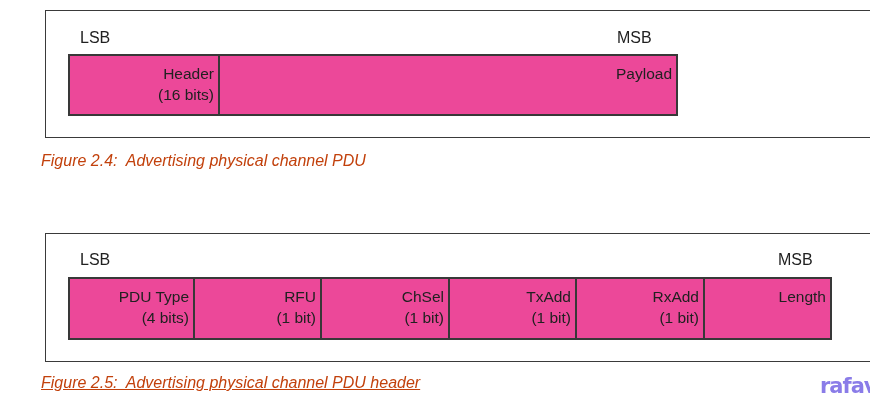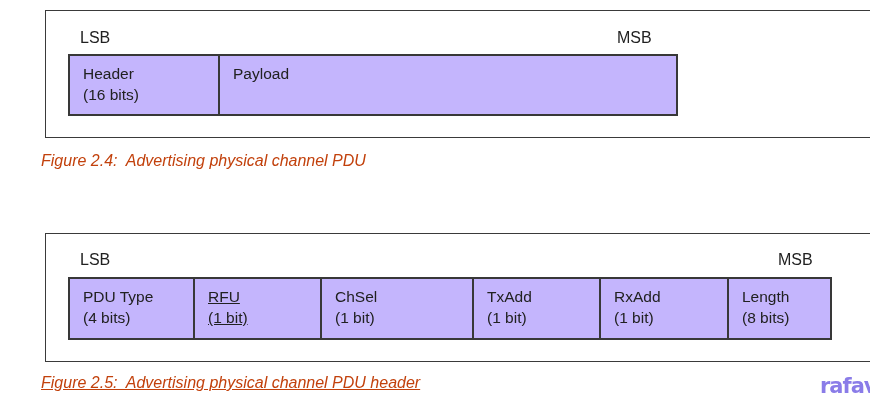--- a/index.html
+++ b/index.html
@@ -28,21 +28,22 @@
     font-size: 16px;
     line-height: 18px;
     color: #212121;
     white-space: nowrap;
   }
   .field-row {
     position: absolute;
     display: flex;
     box-sizing: border-box;
     border: 2px solid #383838;
-    background: #c4b5fd;
+    background: #ec4899;
+    text-align: right;
   }
   .field-cell {
     box-sizing: border-box;
     border-right: 2px solid #383838;
     padding: 7px 4px 0 13px;
     overflow: hidden;
   }
   .field-cell:last-child {
     border-right: none;
   }
@@ -101,39 +102,38 @@
 
   <div class="bit-label" style="left:55px; top:251px;">LSB</div>
 
   <div class="bit-label" style="left:753px; top:251px;">MSB</div>
 
   <div class="field-row" style="left:43px; top:277px; width:764px; height:63px;">
     <div class="field-cell" style="width:125px; flex:none;">
       <span class="field-name">PDU Type</span>
       <span class="field-size">(4 bits)</span>
     </div>
-    <div class="field-cell" style="width:127px; flex:none;text-decoration:underline;">
+    <div class="field-cell" style="width:127px; flex:none;">
       <span class="field-name">RFU</span>
       <span class="field-size">(1 bit)</span>
     </div>
-    <div class="field-cell" style="width:152px; flex:none;">
+    <div class="field-cell" style="width:128px; flex:none;">
       <span class="field-name">ChSel</span>
       <span class="field-size">(1 bit)</span>
     </div>
     <div class="field-cell" style="width:127px; flex:none;">
       <span class="field-name">TxAdd</span>
       <span class="field-size">(1 bit)</span>
     </div>
     <div class="field-cell" style="width:128px; flex:none;">
       <span class="field-name">RxAdd</span>
       <span class="field-size">(1 bit)</span>
     </div>
     <div class="field-cell" style="flex:1;">
       <span class="field-name">Length</span>
-      <span class="field-size">(8 bits)</span>
     </div>
   </div>
 
   <div class="caption" style="left:16px; top:373px;text-decoration:underline;">Figure 2.5:  Advertising physical channel PDU header</div>
 
   <div class="watermark">rafavi</div>
 
 </div>
 
 </body></html>

